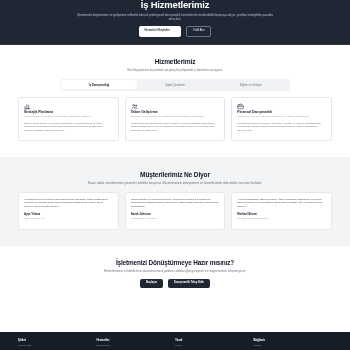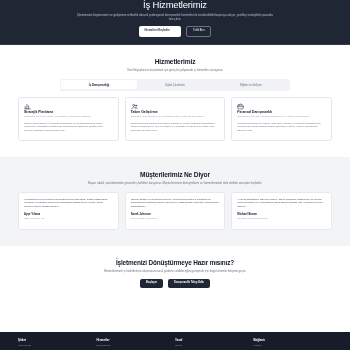--- a/index.html
+++ b/index.html
@@ -16,21 +16,21 @@
     background: #1f2734;
     color: #ffffff;
     padding: 0 18px 9px;
     text-align: center;
     height: 44px;
     position: relative;
     overflow: hidden;
   }
   .hero-title {
     font-size: 9.5px;
-    font-weight: normal;
+    font-weight: bold;
     letter-spacing: -0.2px;
     line-height: 10px;
     padding-top: 0px;
     color: #ffffff;
     white-space: nowrap;
   }
   .hero-sub {
     font-size: 2.9px;
     line-height: 4.2px;
     color: #b9c0cc;

